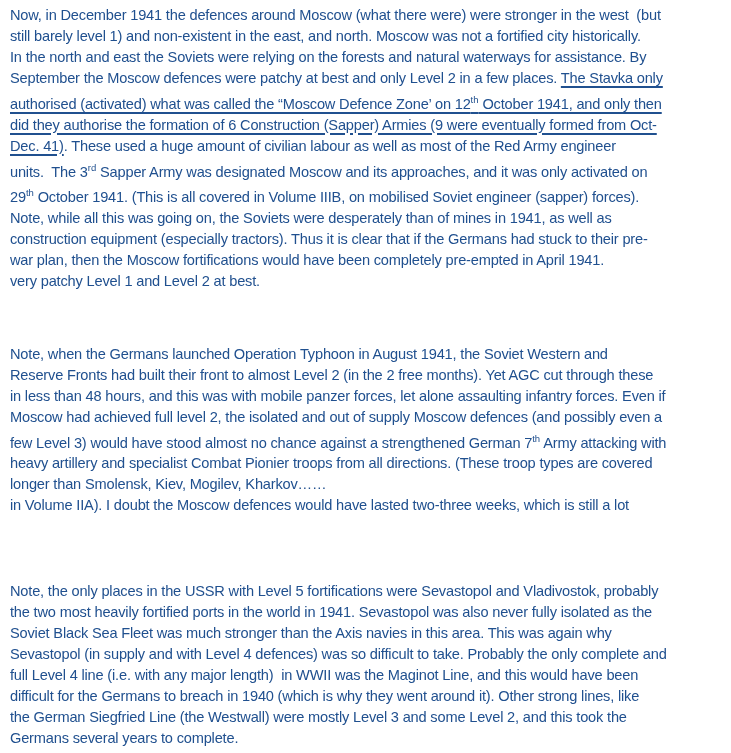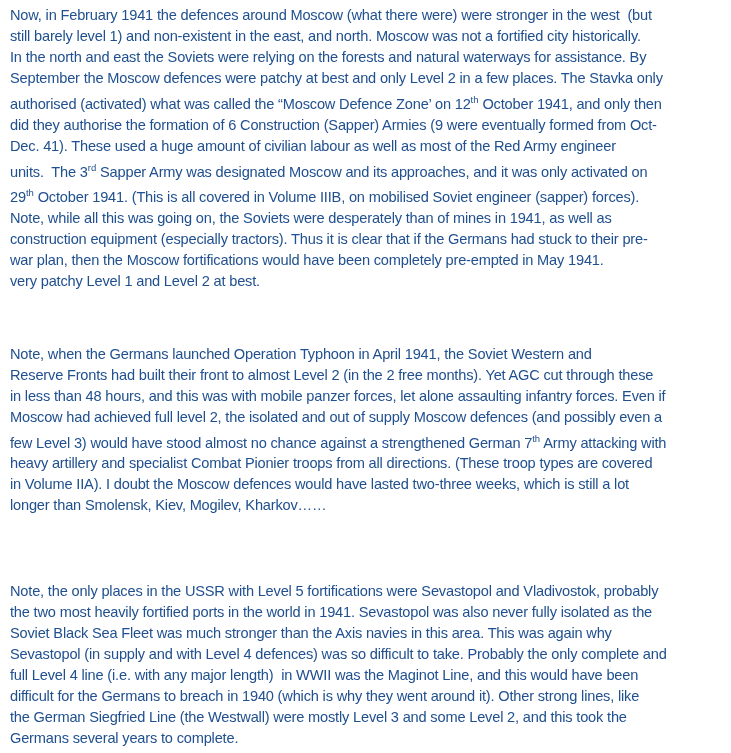--- a/index.html
+++ b/index.html
@@ -22,58 +22,59 @@
   }
   .para + .para.gap-2 { margin-top: 52px; }
   .para + .para.gap-3 { margin-top: 65px; }
   .line {
     white-space: pre;
     font-size: 14.6px;
     line-height: 21px;
     letter-spacing: -0.18px;
   }
   .u {
+    text-decoration: underline;
     text-decoration-thickness: 1.5px;
     text-underline-offset: 3px;
   }
   .sup {
     font-size: 9.5px;
     vertical-align: 5.5px;
     letter-spacing: 0;
     margin-top: 41px;
   }
 </style>
 </head>
 <body style="background: rgb(255, 255, 255);">
 
 <div class="doc" id="doc-root" style="color: rgb(32, 80, 143);">
     <div class="para">
-      <div class="line"><span>Now, in February 1941 the defences around Moscow (what there were) were stronger in the west  (but</span></div>
+      <div class="line"><span>Now, in December 1941 the defences around Moscow (what there were) were stronger in the west  (but</span></div>
       <div class="line"><span>still barely level 1) and non-existent in the east, and north. Moscow was not a fortified city historically.</span></div>
       <div class="line"><span>In the north and east the Soviets were relying on the forests and natural waterways for assistance. By</span></div>
       <div class="line"><span>September the Moscow defences were patchy at best and only Level 2 in a few places. </span><span class="u">The Stavka only</span></div>
       <div class="line"><span class="u">authorised (activated) what was called the “Moscow Defence Zone’ on 12</span><span class="u"><span class="sup">th</span></span><span class="u"> October 1941, and only then</span></div>
       <div class="line"><span class="u">did they authorise the formation of 6 Construction (Sapper) Armies (9 were eventually formed from Oct-</span></div>
       <div class="line"><span class="u">Dec. 41)</span><span>. These used a huge amount of civilian labour as well as most of the Red Army engineer</span></div>
       <div class="line"><span>units.  The 3</span><span class="sup">rd</span><span> Sapper Army was designated Moscow and its approaches, and it was only activated on</span></div>
       <div class="line"><span>29</span><span class="sup">th</span><span> October 1941. (This is all covered in Volume IIIB, on mobilised Soviet engineer (sapper) forces).</span></div>
       <div class="line"><span>Note, while all this was going on, the Soviets were desperately than of mines in 1941, as well as</span></div>
       <div class="line"><span>construction equipment (especially tractors). Thus it is clear that if the Germans had stuck to their pre-</span></div>
-      <div class="line"><span>war plan, then the Moscow fortifications would have been completely pre-empted in May 1941.</span></div>
+      <div class="line"><span>war plan, then the Moscow fortifications would have been completely pre-empted in April 1941.</span></div>
       <div class="line"><span>very patchy Level 1 and Level 2 at best.</span></div>
     </div>
     <div class="para gap-2">
-      <div class="line"><span>Note, when the Germans launched Operation Typhoon in April 1941, the Soviet Western and</span></div>
+      <div class="line"><span>Note, when the Germans launched Operation Typhoon in August 1941, the Soviet Western and</span></div>
       <div class="line"><span>Reserve Fronts had built their front to almost Level 2 (in the 2 free months). Yet AGC cut through these</span></div>
       <div class="line"><span>in less than 48 hours, and this was with mobile panzer forces, let alone assaulting infantry forces. Even if</span></div>
       <div class="line"><span>Moscow had achieved full level 2, the isolated and out of supply Moscow defences (and possibly even a</span></div>
       <div class="line"><span>few Level 3) would have stood almost no chance against a strengthened German 7</span><span class="sup">th</span><span> Army attacking with</span></div>
       <div class="line"><span>heavy artillery and specialist Combat Pionier troops from all directions. (These troop types are covered</span></div>
+      <div class="line"><span>longer than Smolensk, Kiev, Mogilev, Kharkov……</span></div>
       <div class="line"><span>in Volume IIA). I doubt the Moscow defences would have lasted two-three weeks, which is still a lot</span></div>
-      <div class="line"><span>longer than Smolensk, Kiev, Mogilev, Kharkov……</span></div>
     </div>
     <div class="para gap-3">
       <div class="line"><span>Note, the only places in the USSR with Level 5 fortifications were Sevastopol and Vladivostok, probably</span></div>
       <div class="line"><span>the two most heavily fortified ports in the world in 1941. Sevastopol was also never fully isolated as the</span></div>
       <div class="line"><span>Soviet Black Sea Fleet was much stronger than the Axis navies in this area. This was again why</span></div>
       <div class="line"><span>Sevastopol (in supply and with Level 4 defences) was so difficult to take. Probably the only complete and</span></div>
       <div class="line"><span>full Level 4 line (i.e. with any major length)  in WWII was the Maginot Line, and this would have been</span></div>
       <div class="line"><span>difficult for the Germans to breach in 1940 (which is why they went around it). Other strong lines, like</span></div>
       <div class="line"><span>the German Siegfried Line (the Westwall) were mostly Level 3 and some Level 2, and this took the</span></div>
       <div class="line"><span>Germans several years to complete.</span></div>

